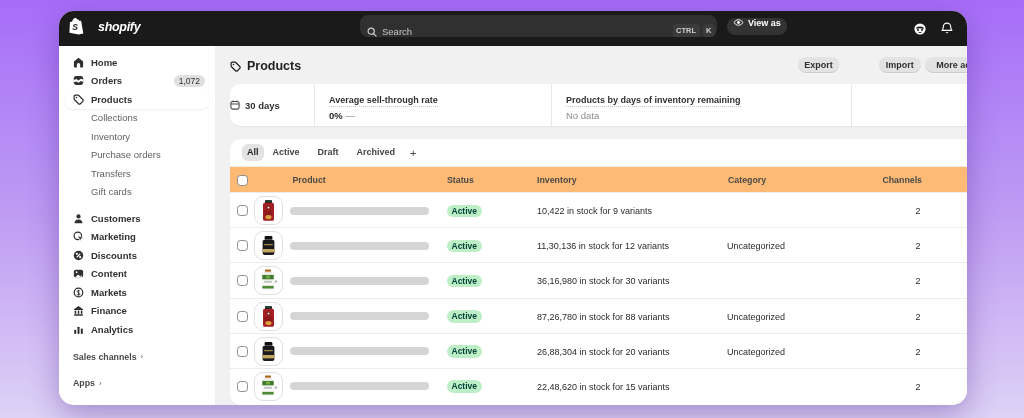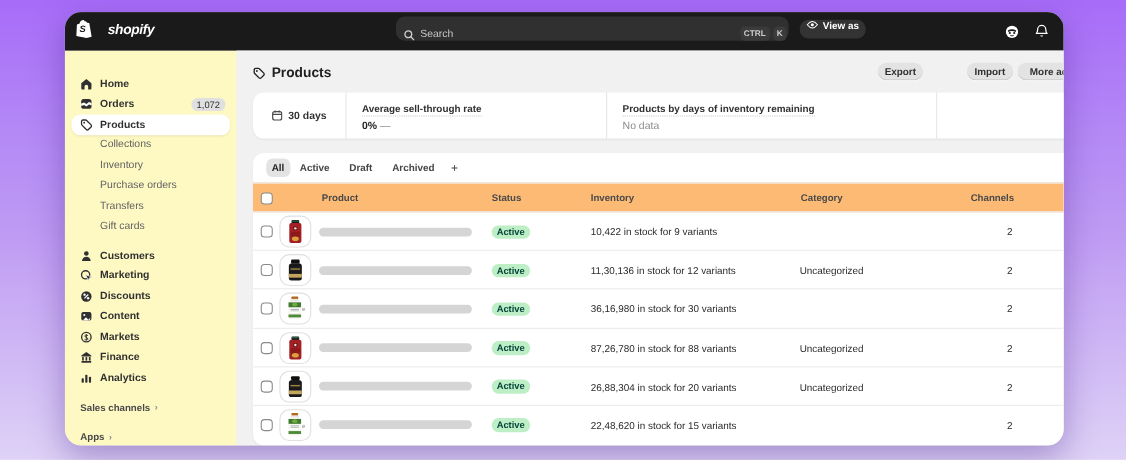--- a/index.html
+++ b/index.html
@@ -11,38 +11,38 @@
 .logo{position:absolute;left:10px;top:7px;display:flex;align-items:center}
 .logo .word{color:#fff;font-size:12.5px;font-weight:700;font-style:italic;letter-spacing:-.3px;margin-left:14px}
 .search{position:absolute;left:301px;top:4px;width:357px;height:22px;background:#303030;border-radius:8px;display:flex;align-items:flex-end;padding:0 2px 0 7px;color:#c6c6c6;font-size:9.5px}
 .search .stext{margin-left:5px}
 .kbds{margin-left:auto;display:flex;gap:3px}
 .kbd{background:#3b3b3b;color:#cfcfcf;font-size:7.5px;font-weight:600;border-radius:4px;padding:0 3.5px;line-height:13px;height:13px}
 .viewas{position:absolute;left:668px;top:7px;height:17px;background:#333;border-radius:8px;display:flex;align-items:flex-start;padding:0 6px;color:#fff;font-size:9px;font-weight:600;gap:4px}
 .tbicons{position:absolute;right:14px;top:0;height:35px;display:flex;align-items:center;gap:15px}
 
 .frame{display:flex;height:359px}
-.sidebar{width:156px;background:#fef9c3;padding-top:21px;flex:none}
+.sidebar{width:156px;background:#ffffff;padding-top:7px;flex:none}
 .sb-item{position:relative;height:18.5px;display:flex;align-items:center;margin:0 6px;padding-left:8px;border-radius:8px;color:#303030;font-size:9.5px;font-weight:600}
 .sb-item .ic{width:11px;height:11px;margin-right:7px;display:flex;align-items:center;justify-content:center}
 .sb-item.sel{background:#fff;box-shadow:0 1px 2px rgba(0,0,0,.08)}
 .sb-sub{height:18.5px;display:flex;align-items:center;padding-left:32px;color:#616161;font-size:9.5px;font-weight:400}
 .badge{margin-left:auto;margin-right:4px;background:#e0e0e0;border-radius:6px;font-size:8.5px;font-weight:500;color:#303030;padding:1px 5px}
 .gap8{margin-top:8px}
 .gap9{margin-top:9px}
 .sb-head{height:18.5px;display:flex;align-items:center;padding-left:14px;color:#4a4a4a;font-size:8.8px;font-weight:600}
 .sb-head .chev{margin-left:4px;color:#8a8a8a;font-size:8px}
 
 .main{flex:1;background:#f1f1f1;position:relative;overflow:hidden}
 .titlerow{position:absolute;left:15px;top:13px;display:flex;align-items:center;gap:6px}
 .titlerow h1{font-size:12.5px;font-weight:700;color:#1f1f1f}
 .btn{position:absolute;top:11px;height:16px;background:#e3e3e3;border-radius:8px;font-size:9px;font-weight:600;color:#303030;line-height:16px;text-align:center;box-shadow:inset 0 -1px 0 rgba(0,0,0,.10),0 1px 0 rgba(255,255,255,.5)}
 
 .metrics{position:absolute;left:15px;top:38px;width:790px;height:42px;background:#fff;border-radius:10px;box-shadow:0 1px 2px rgba(0,0,0,.05);display:flex}
-.m0{width:84px;display:flex;align-items:center;justify-content:center;gap:5px;font-size:9.5px;font-weight:600;color:#303030}
+.m0{width:84px;display:flex;align-items:center;justify-content:flex-start;gap:5px;font-size:9.5px;font-weight:600;color:#303030}
 .vdiv{width:1px;background:#e6e6e6;height:100%}
 .msec{padding:4.5px 0 0 14px}
 .mh{font-size:9px;font-weight:600;color:#303030;display:inline-block;border-bottom:1.5px dotted #c8c8c8;padding-bottom:1.5px}
 .mv{margin-top:2.5px;font-size:9.5px;font-weight:700;color:#1f1f1f}
 .mv .gray{color:#8a8a8a;font-weight:400}
 .ms2{width:236px}
 .ms3{width:299px}
 
 .tcard{position:absolute;left:15px;top:93px;width:790px;height:266px;background:#fff;border-radius:10px;box-shadow:0 1px 2px rgba(0,0,0,.05)}
 .tabs{height:27px;display:flex;align-items:center;padding-left:12px;gap:0}

